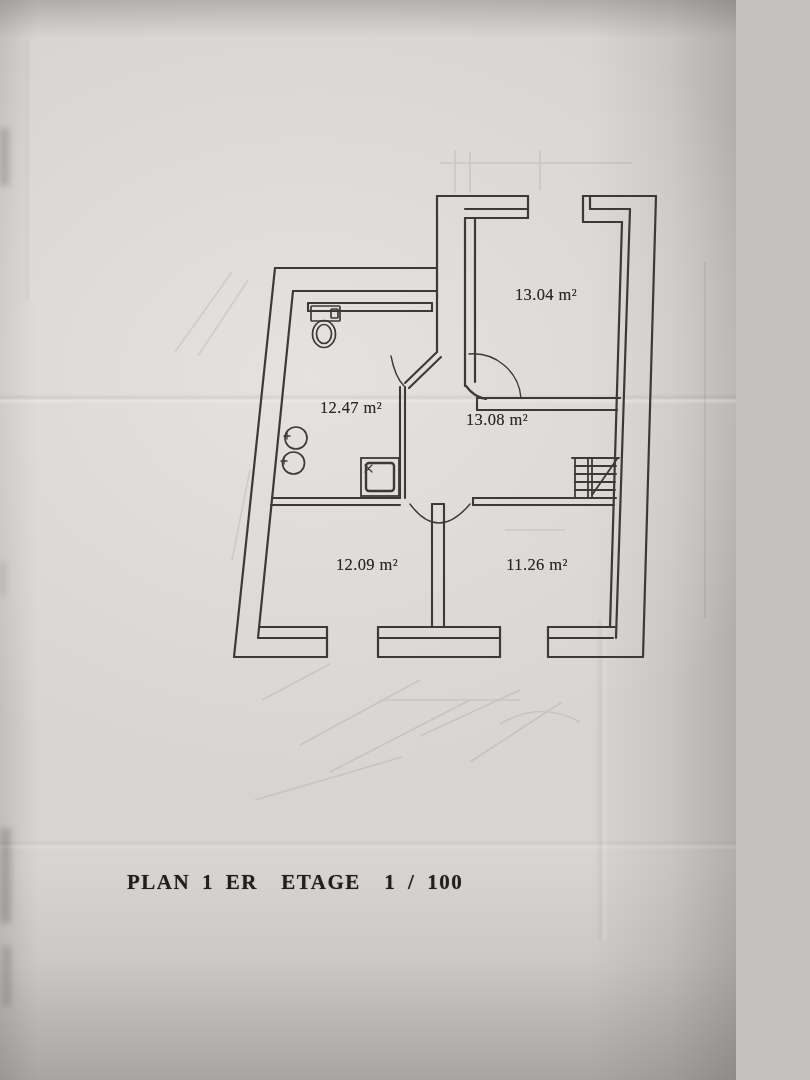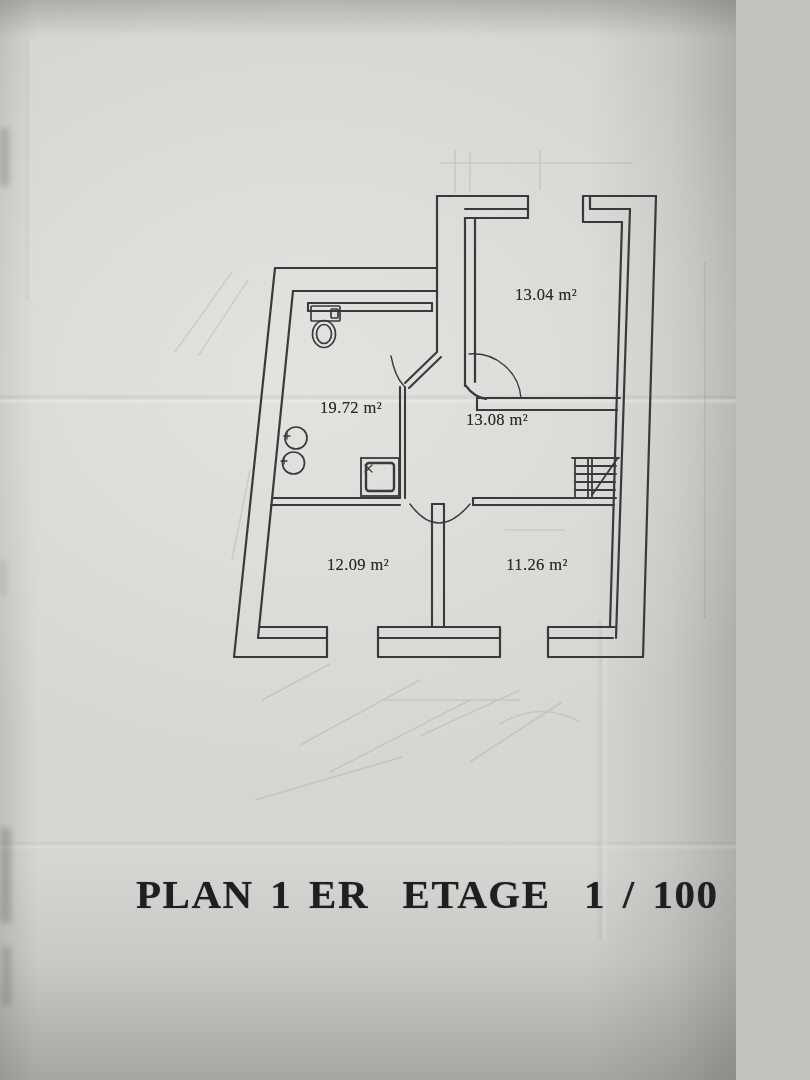--- a/index.html
+++ b/index.html
@@ -28,22 +28,22 @@
     background:linear-gradient(90deg, rgba(0,0,0,0) 0%, rgba(88,86,83,0.10) 40%, rgba(255,255,255,0.20) 70%, rgba(0,0,0,0) 100%);
   }
   .smudge{position:absolute;background:#5d5c5a;filter:blur(3px);border-radius:2px;}
   .plan-svg{position:absolute;left:0;top:0;}
   .area-label{
     position:absolute;transform:translate(-50%,-50%);
     font-size:16.5px;color:#2a2927;letter-spacing:.4px;white-space:pre;
     text-shadow:0 0 .6px rgba(42,41,39,.55);
   }
   .doc-title{
-    position:absolute;left:136px;top:870px;
-    font-size:41px;font-weight:bold;color:#201f1d;
+    position:absolute;left:127px;top:870px;
+    font-size:21px;font-weight:bold;color:#201f1d;
     letter-spacing:1.5px;word-spacing:5px;white-space:pre;
     text-shadow:0 0 1px rgba(32,31,29,.55);
   }
 </style>
 </head>
 <body>
 
 <div class="paper">
 
   <div class="crease-h" style="top:394px"></div>
@@ -183,19 +183,19 @@
     </g>
 
     <g stroke="#3b3a38" stroke-width="1.8" fill="none" stroke-linecap="round">
       <rect x="361" y="458" width="38" height="38"></rect>
       <rect x="366" y="463" width="28" height="28" rx="3" stroke-width="2.4"></rect>
       <path d="M365,465 l7,7 M372,465 l-7,7" stroke-width="1.2"></path>
     </g>
   </svg>
 
   <span class="area-label" style="left:546px;top:295px">13.04 m²</span>
-  <span class="area-label" style="left:351px;top:408px">19.72 m²</span>
+  <span class="area-label" style="left:351px;top:408px">12.47 m²</span>
   <span class="area-label" style="left:497px;top:420px">13.08 m²</span>
-  <span class="area-label" style="left:358px;top:565px">12.09 m²</span>
+  <span class="area-label" style="left:367px;top:565px">12.09 m²</span>
   <span class="area-label" style="left:537px;top:565px">11.26 m²</span>
 
   <div class="doc-title">PLAN 1 ER  ETAGE  1 / 100</div>
 </div>
 
 </body></html>

